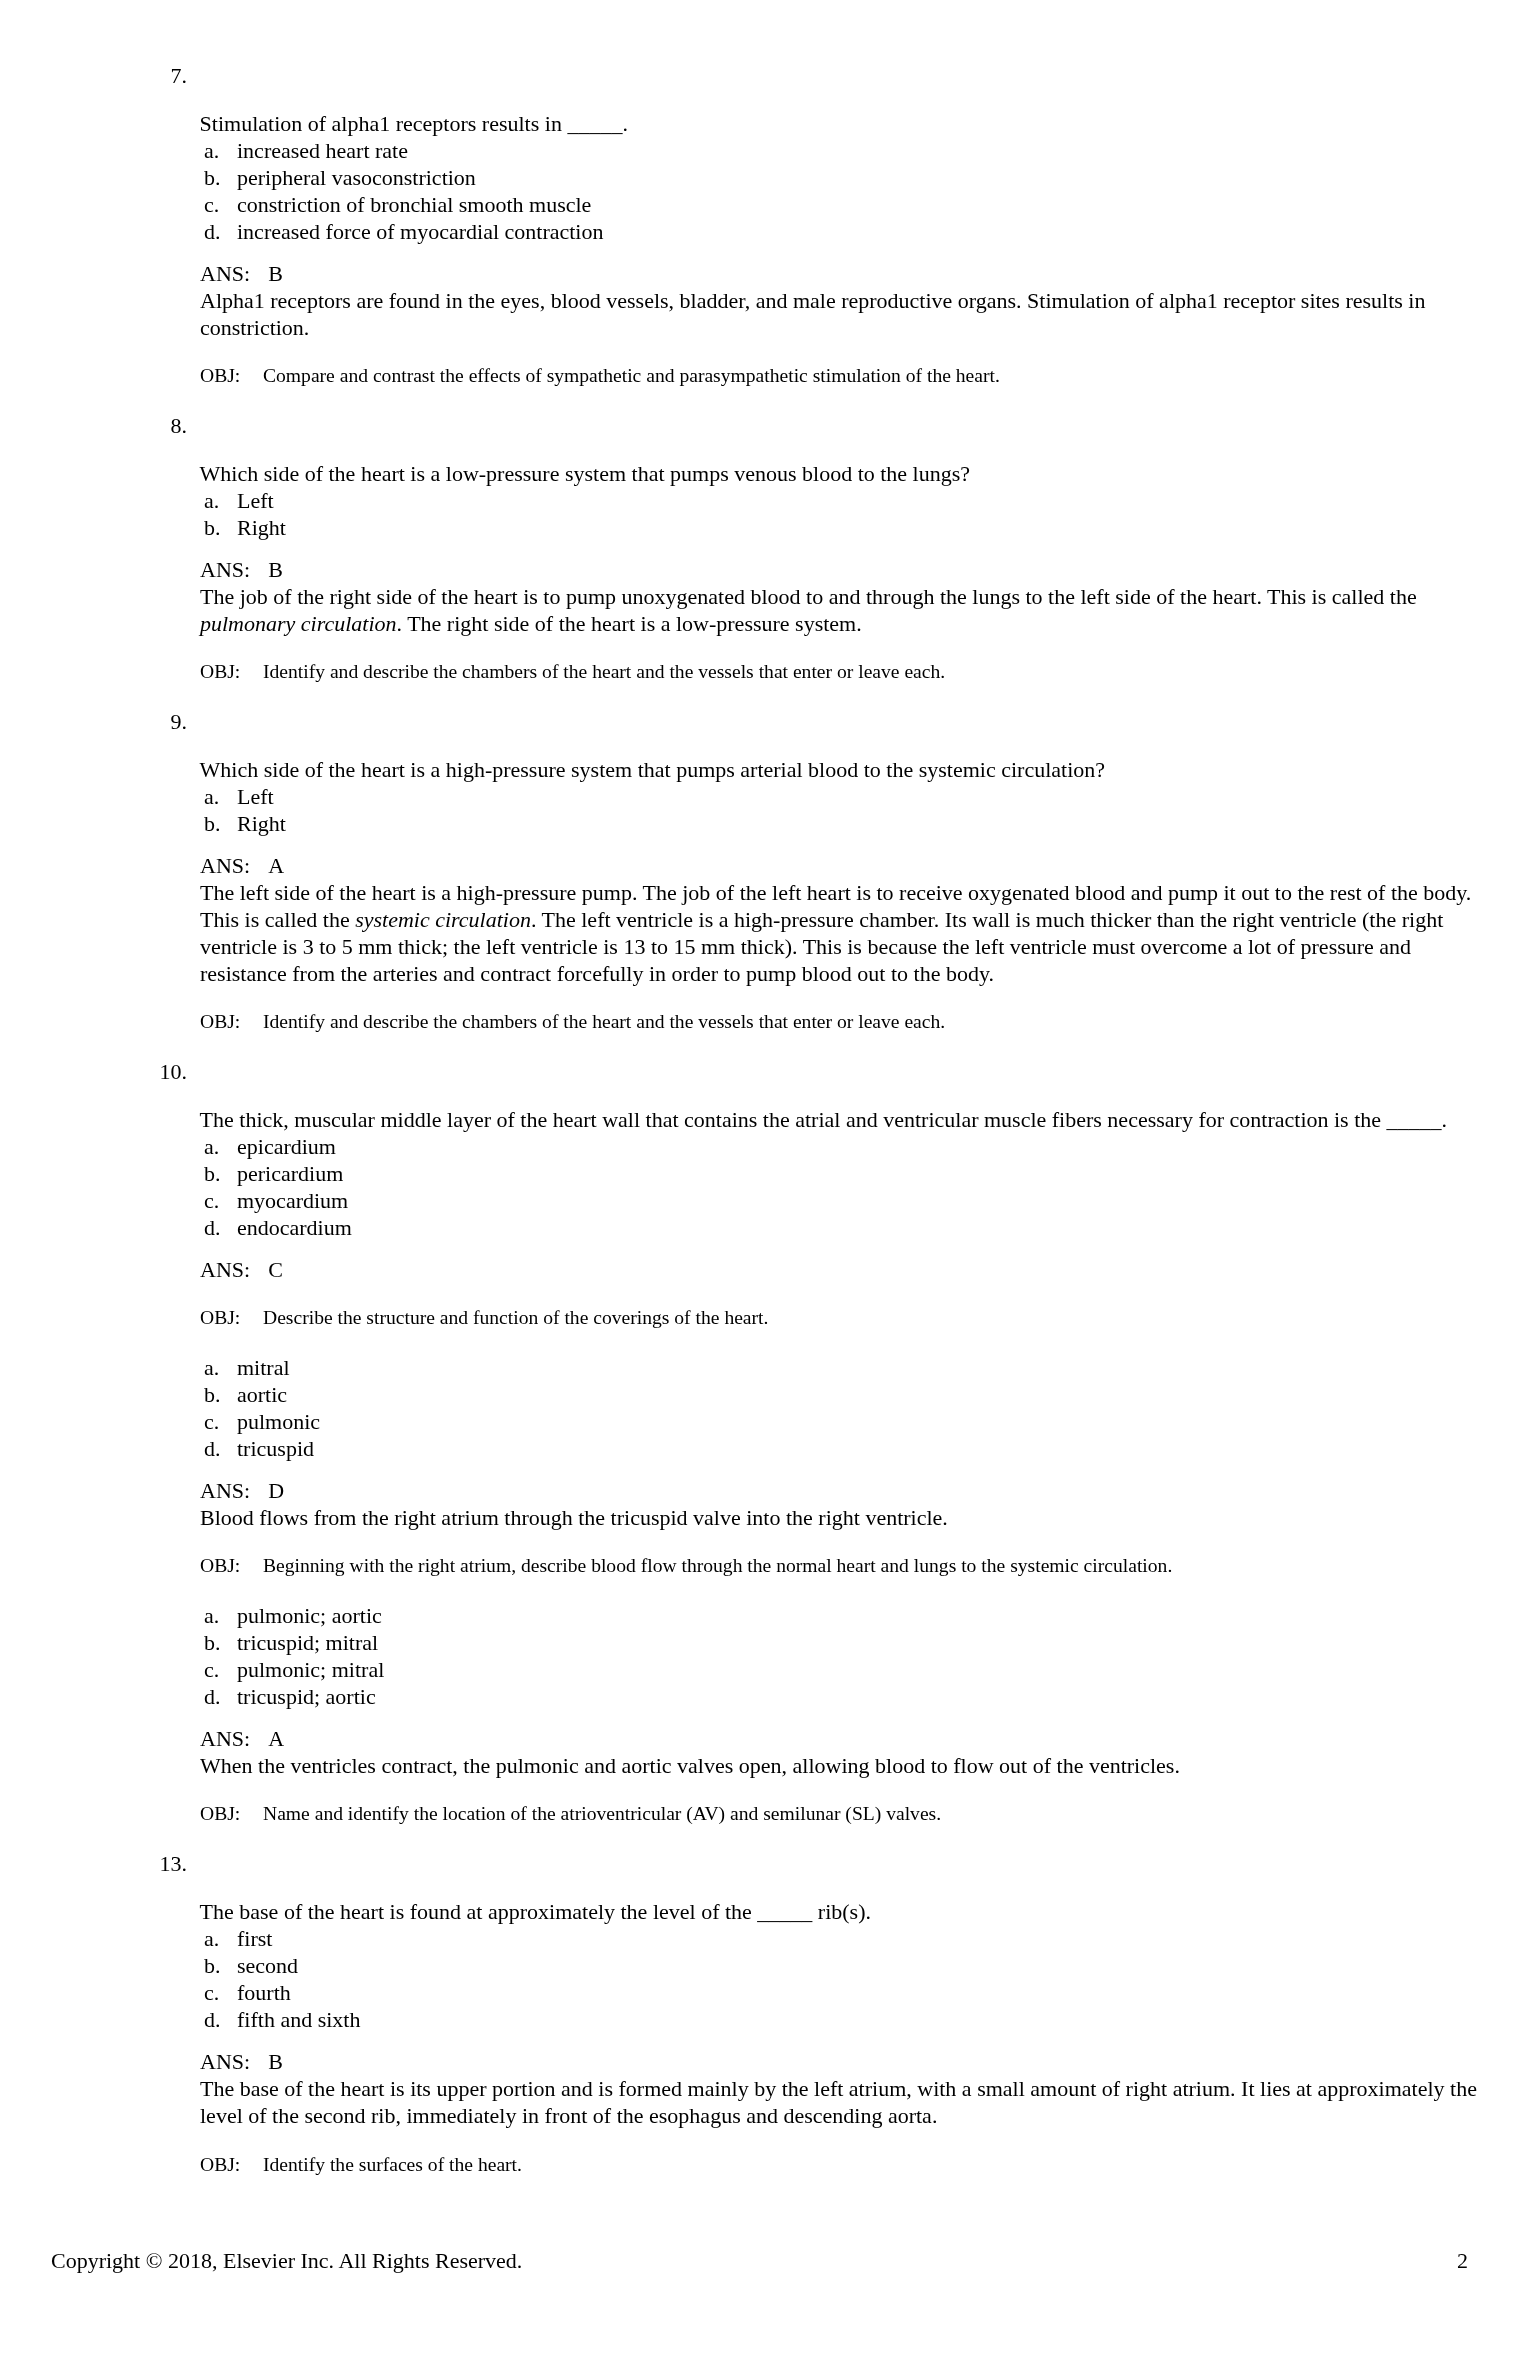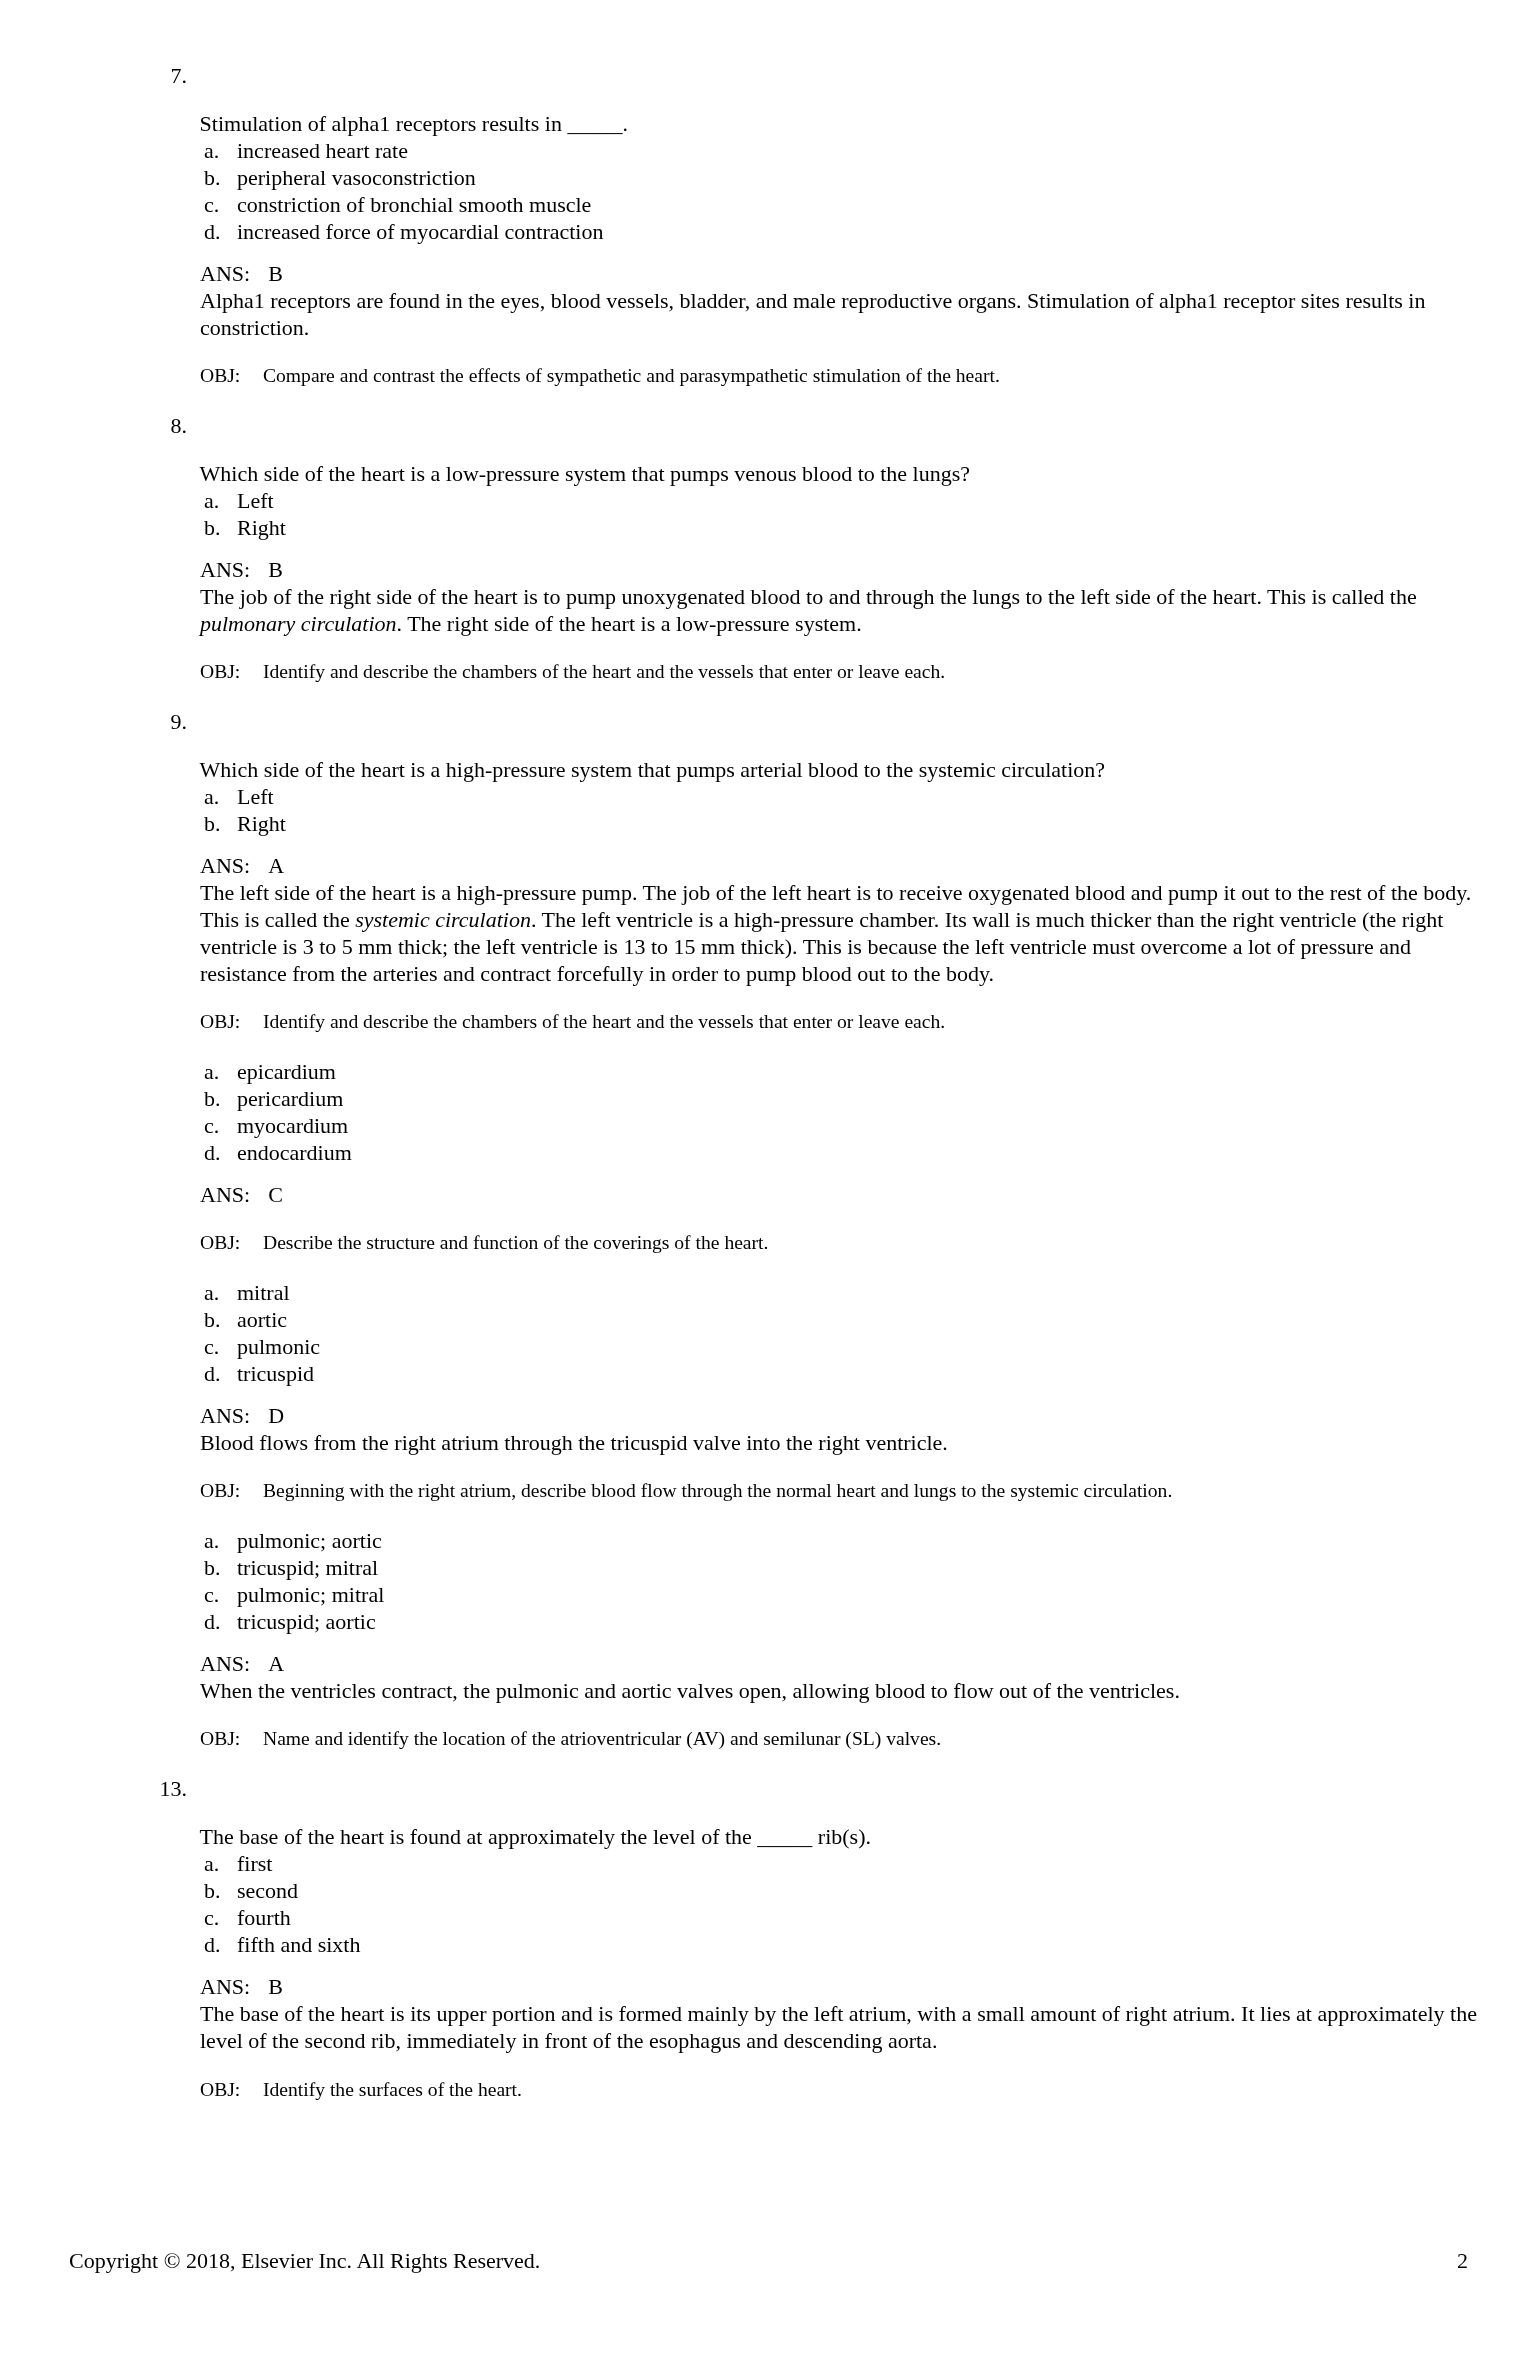--- a/index.html
+++ b/index.html
@@ -39,21 +39,21 @@
     margin-top: 22.4px;
     margin-left: 200px;
     font-size: 19.6px;
     line-height: 25px;
   }
   .obj-label { flex: 0 0 63px; }
   .obj-text { flex: 1 1 auto; }
   .italic { font-style: italic; }
   .footer {
     position: absolute;
-    left: 69px;
+    left: 51px;
     right: 70px;
     bottom: 103px;
     display: flex;
     justify-content: space-between;
     font-size: 22px;
     line-height: 27px;
   }
 </style>
 </head>
 <body>
@@ -137,20 +137,24 @@
       <span>ANS:</span><span class="ans-value">A</span>
     </div>
     <div class="explanation"><span>The left side of the heart is a high-pressure pump. The job of the left heart is to receive oxygenated blood and pump it out to the rest of the body. This is called the </span><span class="italic">systemic circulation</span><span>. The left ventricle is a high-pressure chamber. Its wall is much thicker than the right ventricle (the right ventricle is 3 to 5 mm thick; the left ventricle is 13 to 15 mm thick). This is because the left ventricle must overcome a lot of pressure and resistance from the arteries and contract forcefully in order to pump blood out to the body.</span></div>
     <div class="obj-row">
       <span class="obj-label">OBJ:</span>
       <span class="obj-text">Identify and describe the chambers of the heart and the vessels that enter or leave each.</span>
     </div>
   </div>
 
   <div class="question">
+    <div class="q-row">
+      <span class="q-num">10.</span>
+      <span class="q-text">The thick, muscular middle layer of the heart wall that contains the atrial and ventricular muscle fibers necessary for contraction is the _____.</span>
+    </div>
     <div>
           <div class="choice-row">
             <span class="choice-letter">a.</span>
             <span class="choice-text">epicardium</span>
           </div>
           <div class="choice-row">
             <span class="choice-letter">b.</span>
             <span class="choice-text">pericardium</span>
           </div>
           <div class="choice-row">

